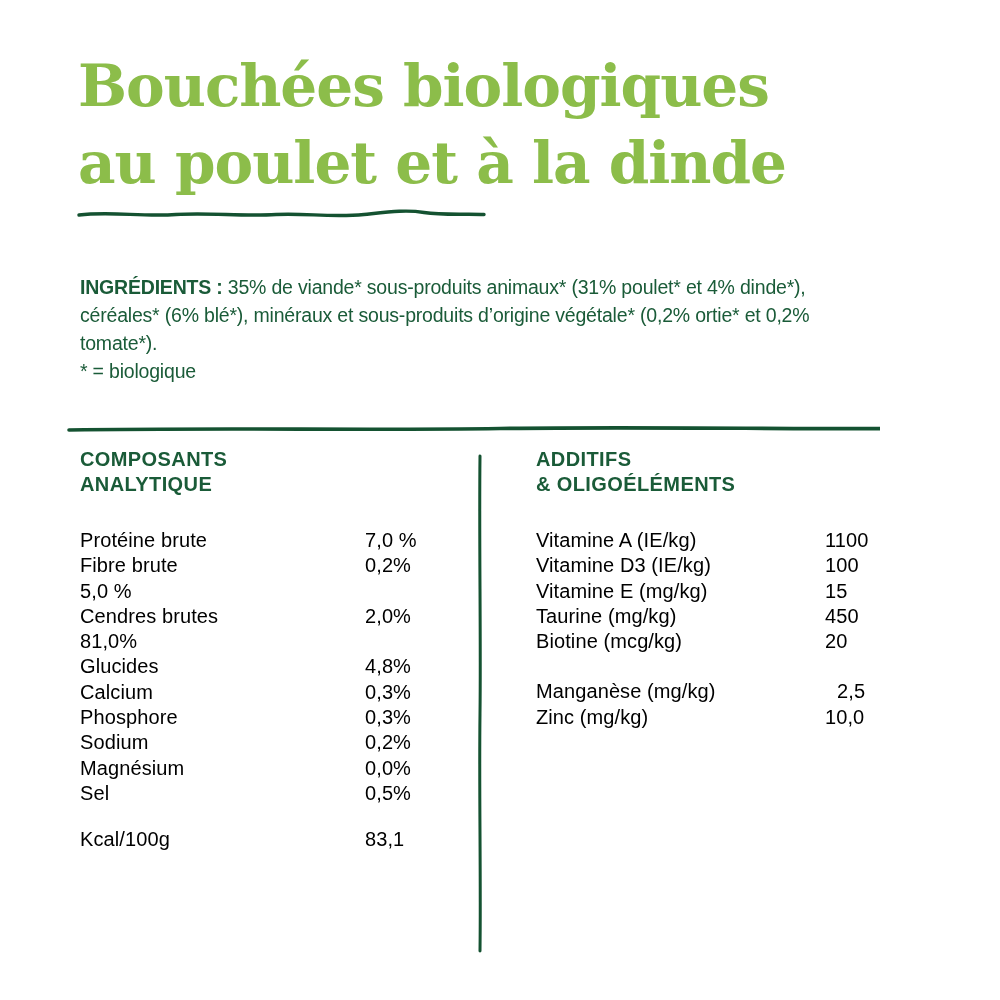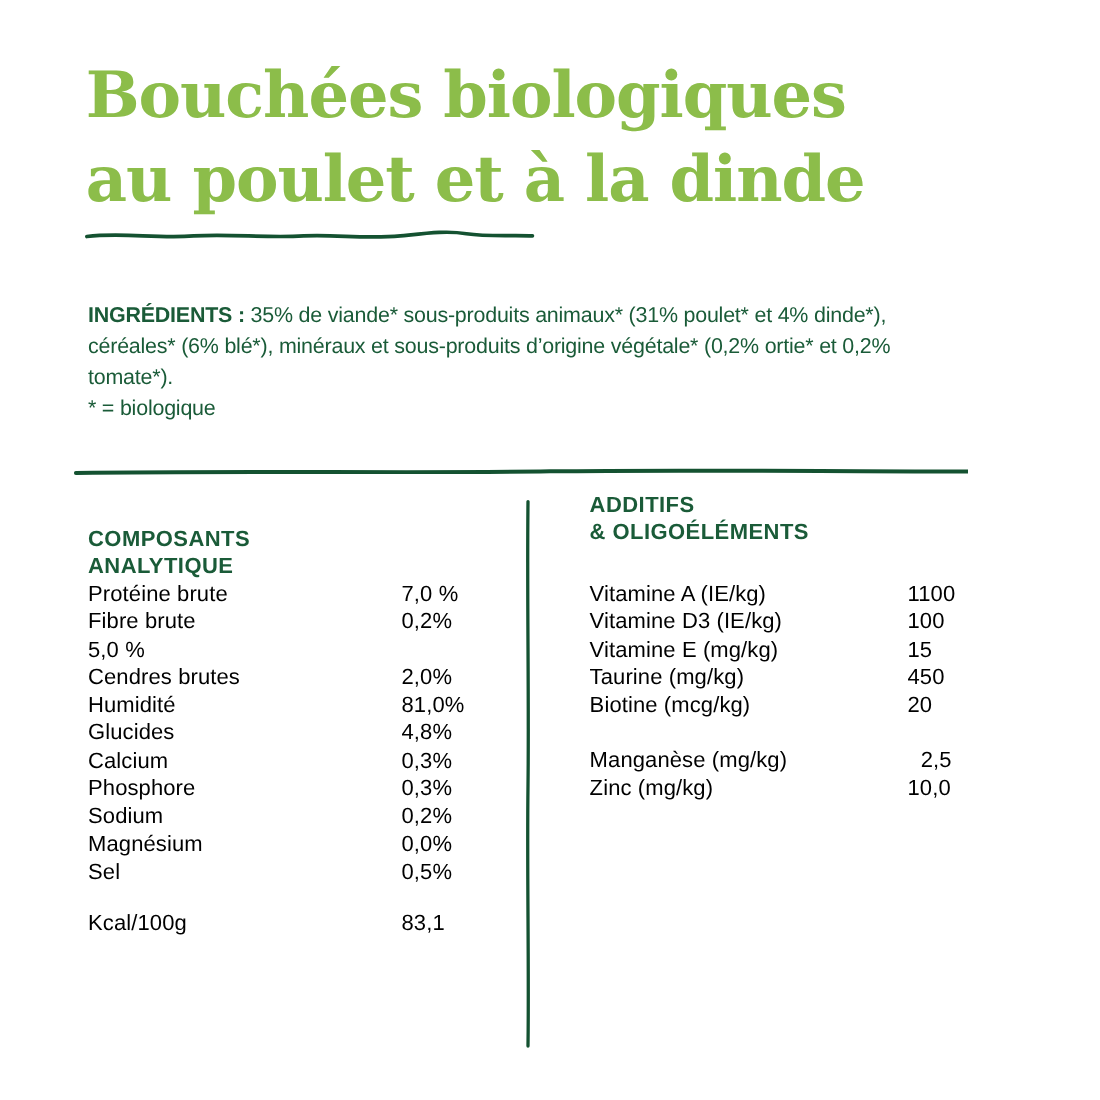--- a/index.html
+++ b/index.html
@@ -49,21 +49,21 @@
     position: absolute;
     top: 447px;
     font-weight: 700;
     font-size: 20px;
     line-height: 25px;
     letter-spacing: 0.4px;
     text-transform: uppercase;
     color: #1a5b38;
     white-space: pre-line;
   }
-  #analytical-heading { left: 80px; margin-top: 31px; }
+  #analytical-heading { left: 80px; }
   #additives-heading { left: 536px; }
   
   .data-table {
     position: absolute;
     top: 528px;
     font-size: 20px;
     letter-spacing: 0.1px;
     color: #000000;
   }
   #analytical-table { left: 80px; width: 392px; }
@@ -122,21 +122,20 @@
         <span class="tvalue">0,2%</span>
       </div>
     <div class="trow">
         <span class="tvalue">5,0 %</span>
       </div>
     <div class="trow">
         <span class="tlabel">Cendres brutes</span>
         <span class="tvalue">2,0%</span>
       </div>
     <div class="trow">
-        <span class="tlabel">Humidité</span>
         <span class="tvalue">81,0%</span>
       </div>
     <div class="trow">
         <span class="tlabel">Glucides</span>
         <span class="tvalue">4,8%</span>
       </div>
     <div class="trow">
         <span class="tlabel">Calcium</span>
         <span class="tvalue">0,3%</span>
       </div>

